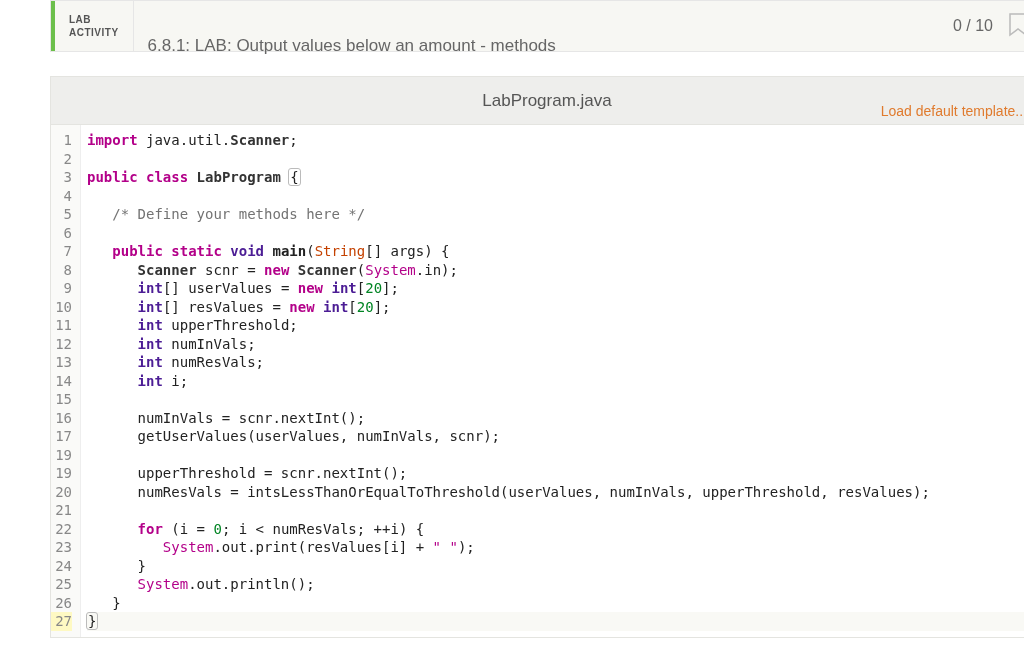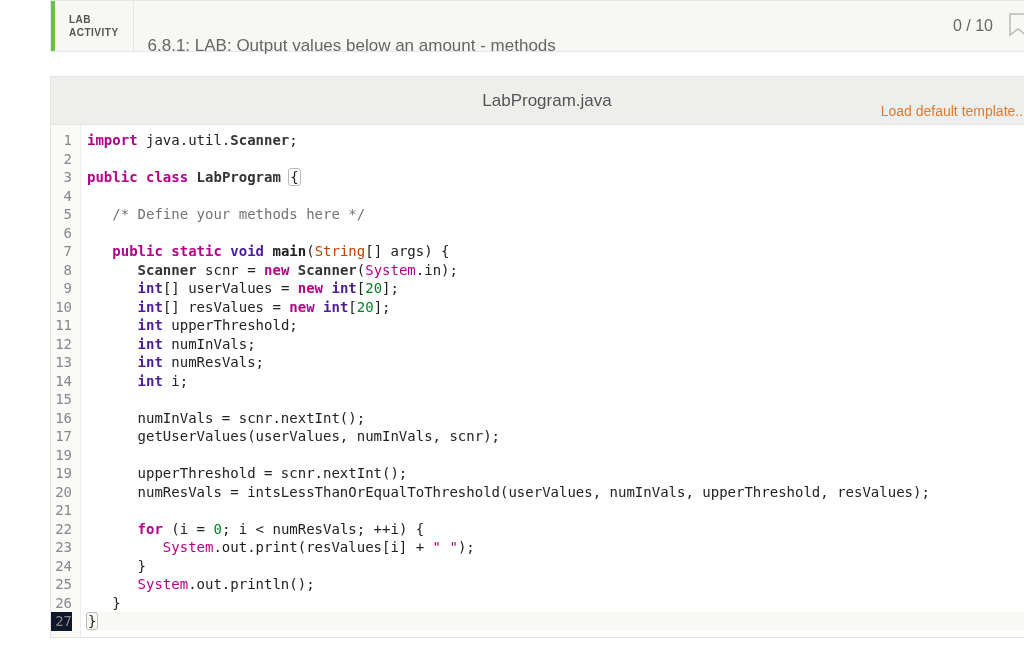--- a/index.html
+++ b/index.html
@@ -96,21 +96,21 @@
   .gutter {
     background: #fafaf8;
     border-right: 1px solid #eee;
     text-align: right;
     color: #888;
     padding: 6px 8px 6px 0;
     min-width: 30px;
     user-select: none;
   }
   .gutter div { height: 18.5px; }
-  .gutter .hl { background:#0f172a; }
+  .gutter .hl { background:#fef9c3; }
   .code {
     padding: 6px 0 6px 6px;
     white-space: pre;
     color: #222;
     flex:1;
     overflow-x:auto;
   }
   .code div { height: 18.5px; }
   .code .hl { background:#f9f9f5; }
   .kw { color:#b30089; font-weight:700; }

